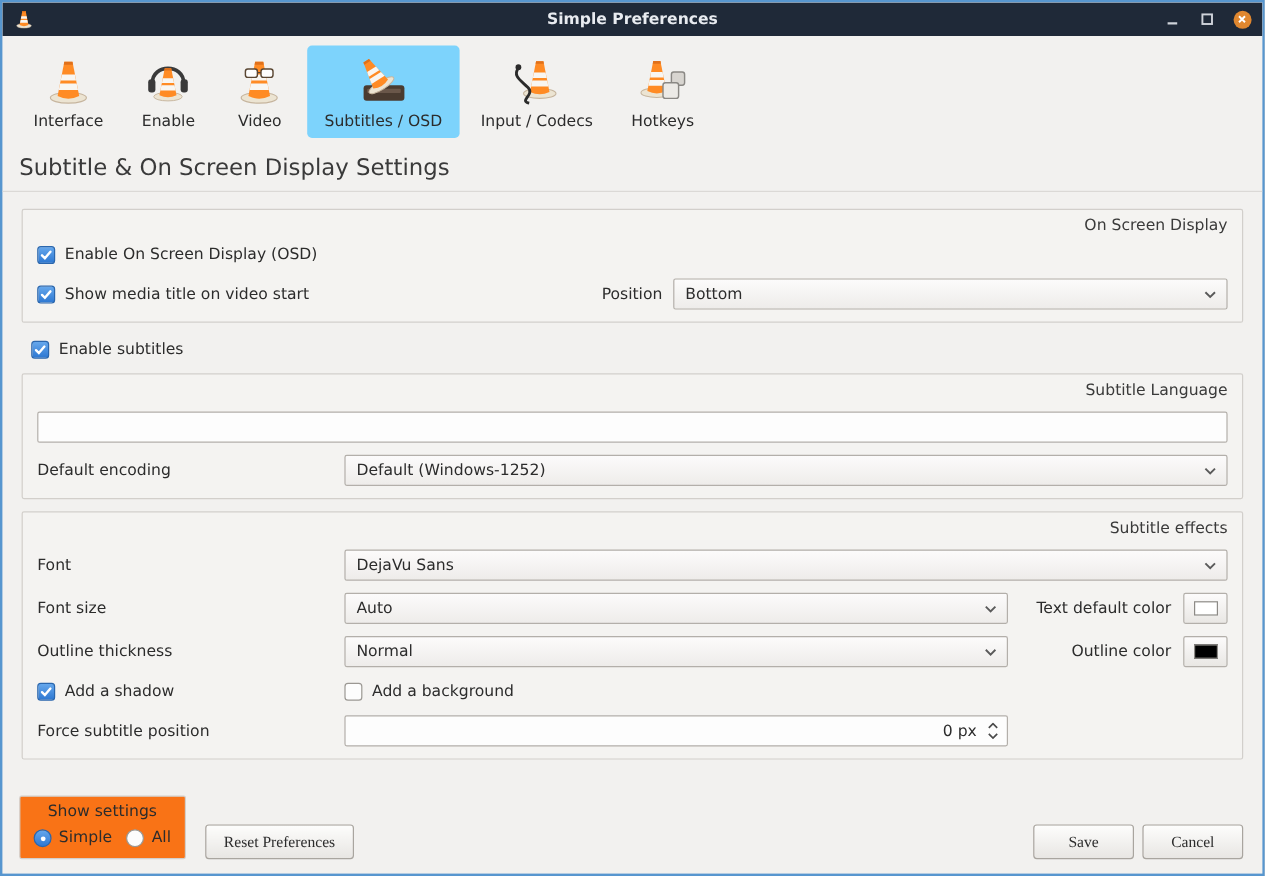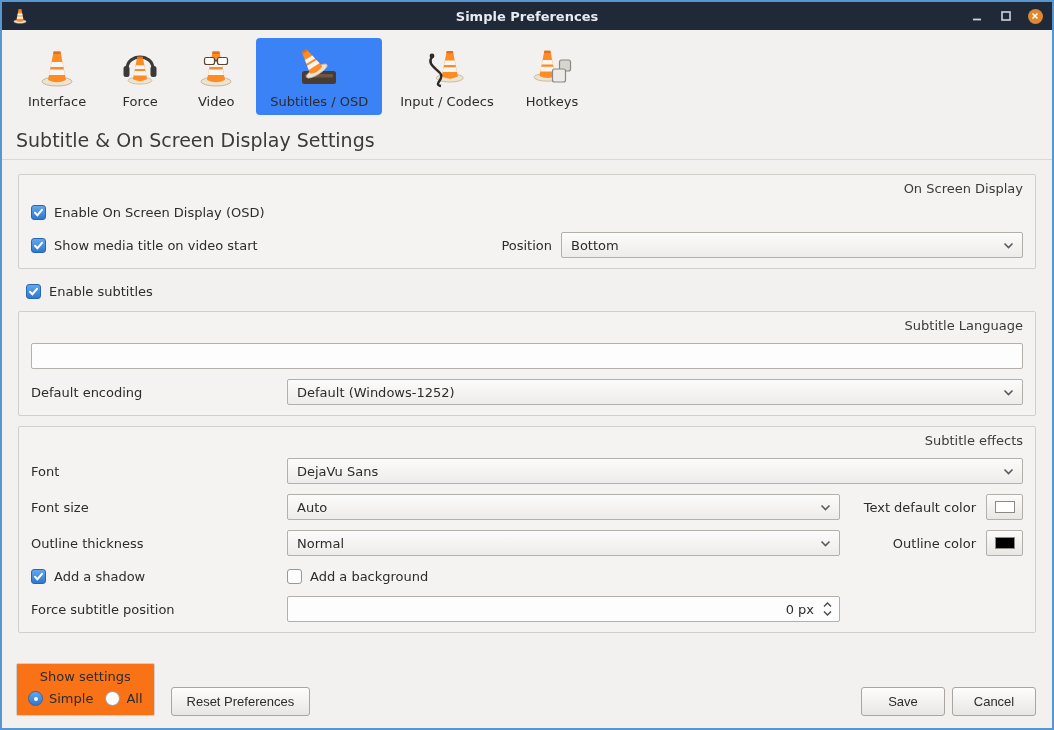--- a/index.html
+++ b/index.html
@@ -16,21 +16,21 @@
   
   .titlebar { height:28px; background:#1f2938; display:flex; align-items:center; padding:0 9px; flex:0 0 auto; position:relative; }
   .tb-left { display:flex; align-items:center; z-index:1; }
   .tb-title { position:absolute; left:0; right:0; text-align:center; color:#e8ebf0; font-weight:bold; font-size:13px; }
   .tb-controls { margin-left:auto; display:flex; align-items:center; gap:13px; z-index:1; }
   .tb-btn { display:flex; align-items:center; justify-content:center; width:16px; height:16px; cursor:pointer; }
   .close-circle { width:15px; height:15px; border-radius:50%; background:#e0872f; display:flex; align-items:center; justify-content:center; }
   
   .toolbar { display:flex; align-items:flex-start; padding:8px 10px 2px 12px; gap:4px; flex:0 0 auto; }
   .tool-item { display:flex; flex-direction:column; align-items:center; gap:4px; padding:8px 14px 6px; border-radius:4px; cursor:pointer; }
-  .tool-item.selected { background:#3b82f6; }
+  .tool-item.selected { background:#7dd3fc; }
   .tool-label { font-size:13px; white-space:nowrap; }
   
   .page-title { font-size:19px; color:#3a3a3a; margin:12px 16px 0 14px; }
   .divider { border-bottom:1px solid #dbd9d6; margin-top:8px; }
   .content { padding:0 16px; flex:1; }
   
   .groupbox { border:1px solid #d2cfcb; border-radius:2px; background:#f4f3f1; margin-top:14px; padding:0 12px 10px; }
   .groupbox-title { text-align:right; padding:6px 0 0; color:#3a3a3a; }
   .row { display:flex; align-items:center; margin-top:10px; min-height:26px; }
   .row.tight { margin-top:6px; min-height:20px; }
@@ -44,21 +44,21 @@
   .radio.selected::after { content:""; position:absolute; left:4.5px; top:4.5px; width:4px; height:4px; border-radius:50%; background:#fff; }
   
   .combo { height:26px; display:flex; align-items:center; background:linear-gradient(#fcfbfb,#eeecea); border:1px solid #b3afaa; border-radius:2px; padding:0 8px 0 9px; cursor:pointer; }
   .combo-text { flex:1; white-space:nowrap; overflow:hidden; }
   .textbox { height:26px; background:#fdfdfd; border:1px solid #b3afaa; border-radius:2px; padding:0 8px; font-family:inherit; font-size:13px; color:#2c2c2c; }
   .spinbox { height:26px; background:#fdfdfd; border:1px solid #b3afaa; border-radius:2px; display:flex; align-items:center; }
   .spin-value { flex:1; text-align:right; padding-right:7px; }
   .spin-arrows { width:18px; display:flex; flex-direction:column; align-items:center; justify-content:center; gap:2px; padding-right:5px; cursor:pointer; }
   .color-btn { width:37px; height:26px; background:linear-gradient(#fcfbfb,#e9e7e4); border:1px solid #b3afaa; border-radius:2px; display:flex; align-items:center; justify-content:center; cursor:pointer; }
   .swatch { width:20px; height:12px; border:1px solid #8d8a86; }
-  .btn { height:29px; padding:0 15px; background:linear-gradient(#fdfdfc,#e8e6e3); border:1px solid #a9a59f; border-radius:3px; font-size:13px; color:#2c2c2c; font-family:Liberation Sans, sans-serif; cursor:pointer; }
+  .btn { height:29px; padding:0 15px; background:linear-gradient(#fdfdfc,#e8e6e3); border:1px solid #a9a59f; border-radius:3px; font-size:13px; color:#2c2c2c; font-family:Liberation Serif, serif; cursor:pointer; }
   
   .footer { display:flex; align-items:flex-end; margin:16px 16px 12px 14px; gap:16px; flex:0 0 auto; }
   .show-settings { border:1px solid #d2cfcb; border-radius:2px; background:#f97316; padding:5px 11px 9px; }
   .ss-title { text-align:center; padding-bottom:7px; }
   .radio-row { display:flex; align-items:center; gap:12px; }
   .radio-opt { display:flex; align-items:center; gap:6px; cursor:pointer; }
   .footer-right { margin-left:auto; display:flex; gap:7px; }
   .btn.wide { min-width:84px; }
 </style>
 </head>
@@ -119,21 +119,21 @@
     </div>
     <div class="tool-item">
       <span style="display:flex">
         <svg width="44" height="44" viewBox="0 0 44 44">
           <path d="M9 23 C9 7 35 7 35 23" fill="none" stroke="#3a3a3a" stroke-width="3"></path>
           <rect x="5.5" y="20" width="6" height="11" rx="2.5" fill="#3a3a3a"></rect>
           <rect x="32.5" y="20" width="6" height="11" rx="2.5" fill="#3a3a3a"></rect>
           <use href="#vlc-cone" transform="translate(4.6,6.5) scale(0.79)"></use>
         </svg>
       </span>
-      <span class="tool-label">Force</span>
+      <span class="tool-label">Enable</span>
     </div>
     <div class="tool-item">
       <span style="display:flex">
         <svg width="44" height="44" viewBox="0 0 44 44">
           <use href="#vlc-cone"></use>
           <rect x="10.5" y="11.5" width="10" height="7" rx="2" fill="#fdfdfd" stroke="#5a4632" stroke-width="1.2"></rect>
           <rect x="23.5" y="11.5" width="10" height="7" rx="2" fill="#fdfdfd" stroke="#5a4632" stroke-width="1.2"></rect>
           <path d="M20.5 14.5 h3" stroke="#5a4632" stroke-width="1.2"></path>
         </svg>
       </span>

